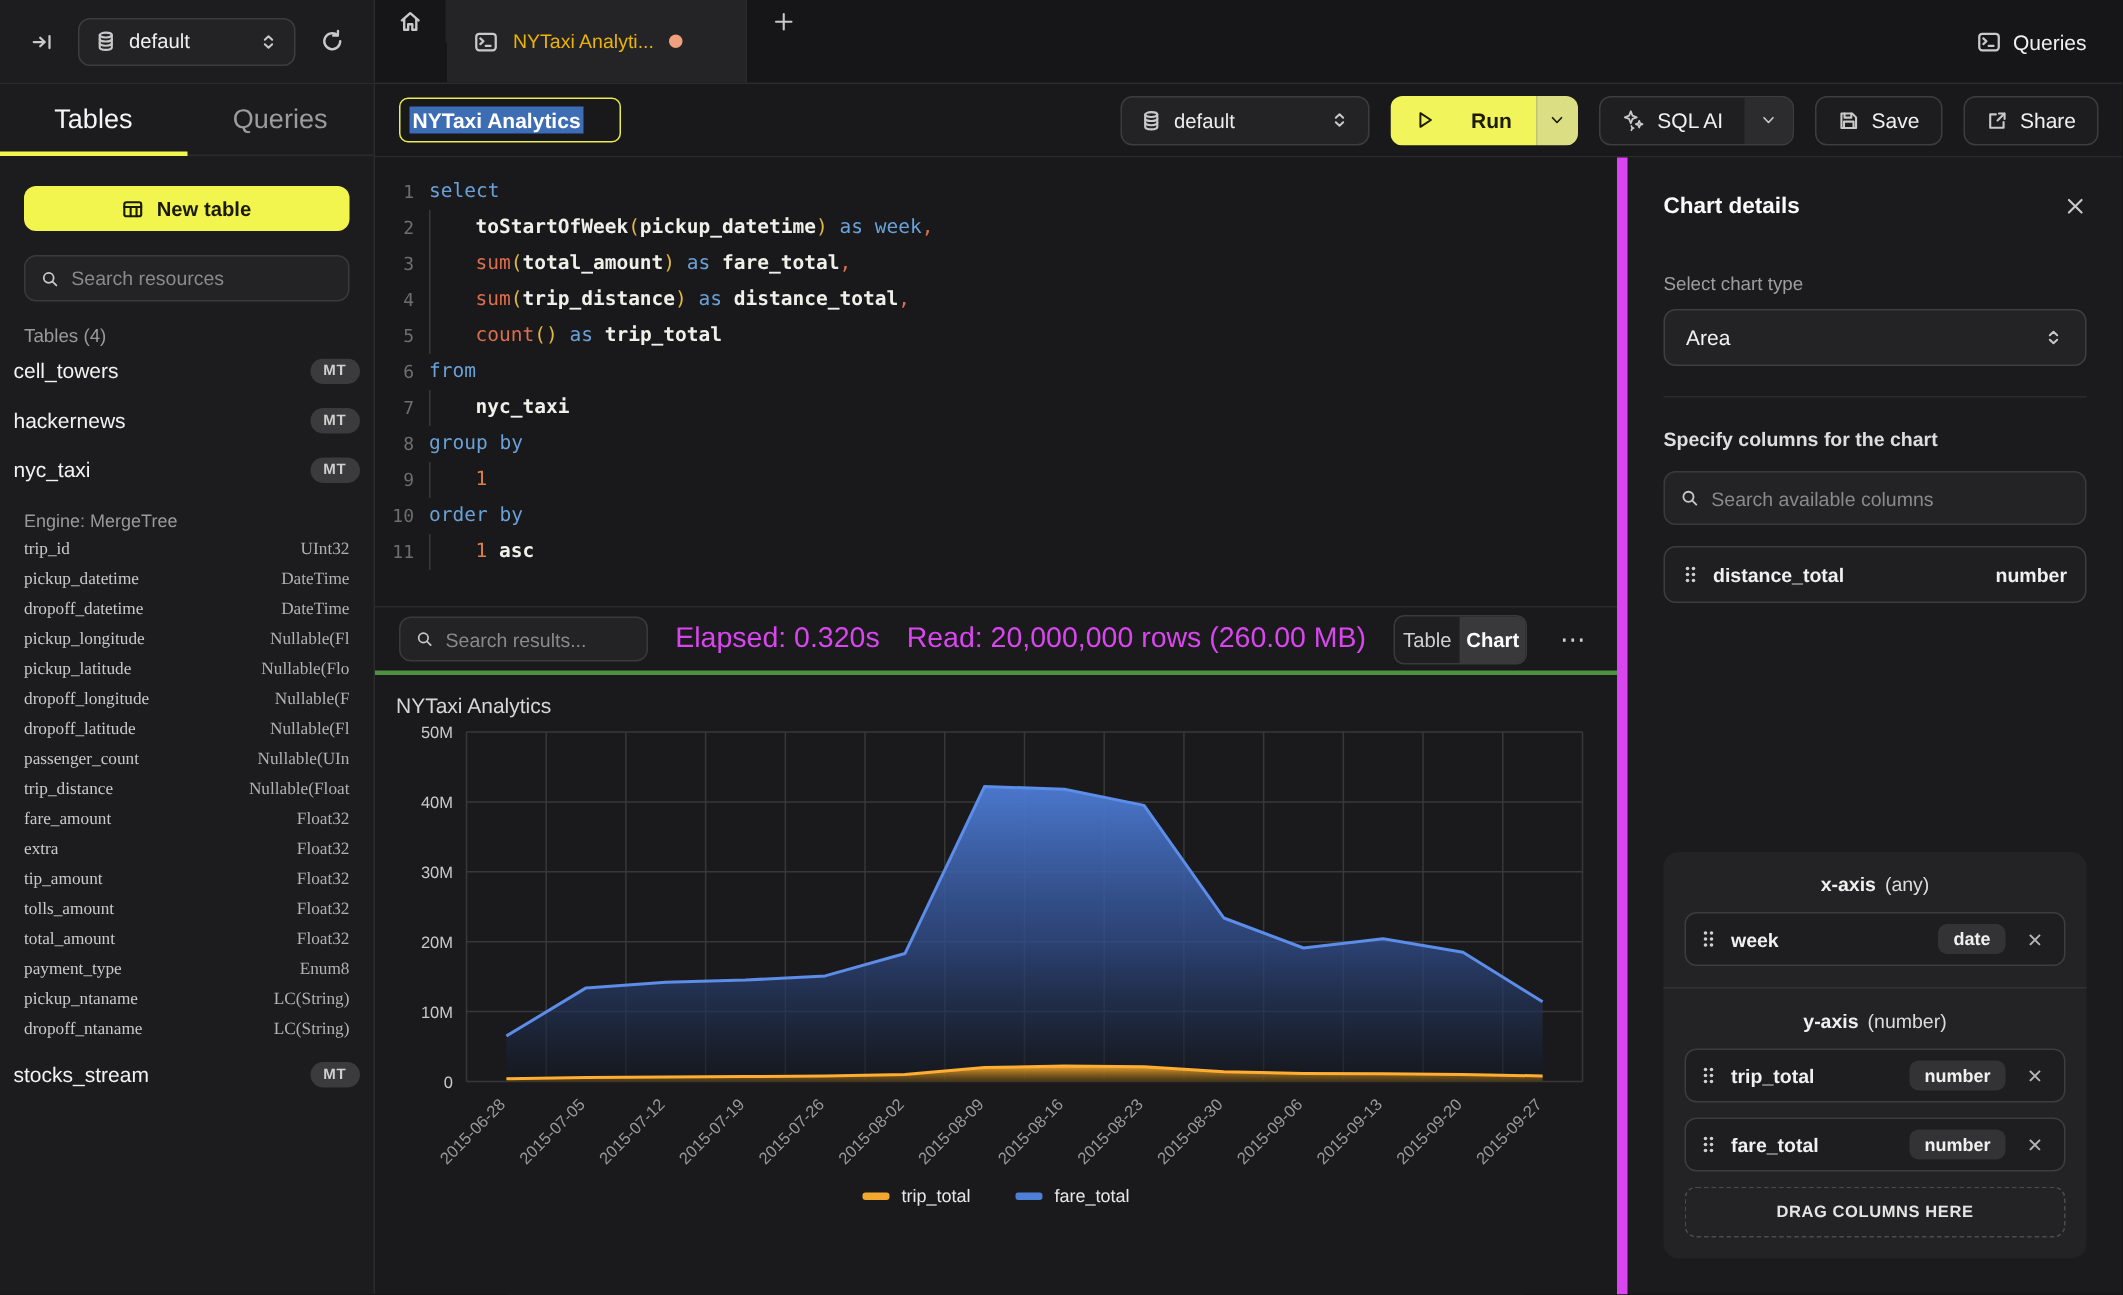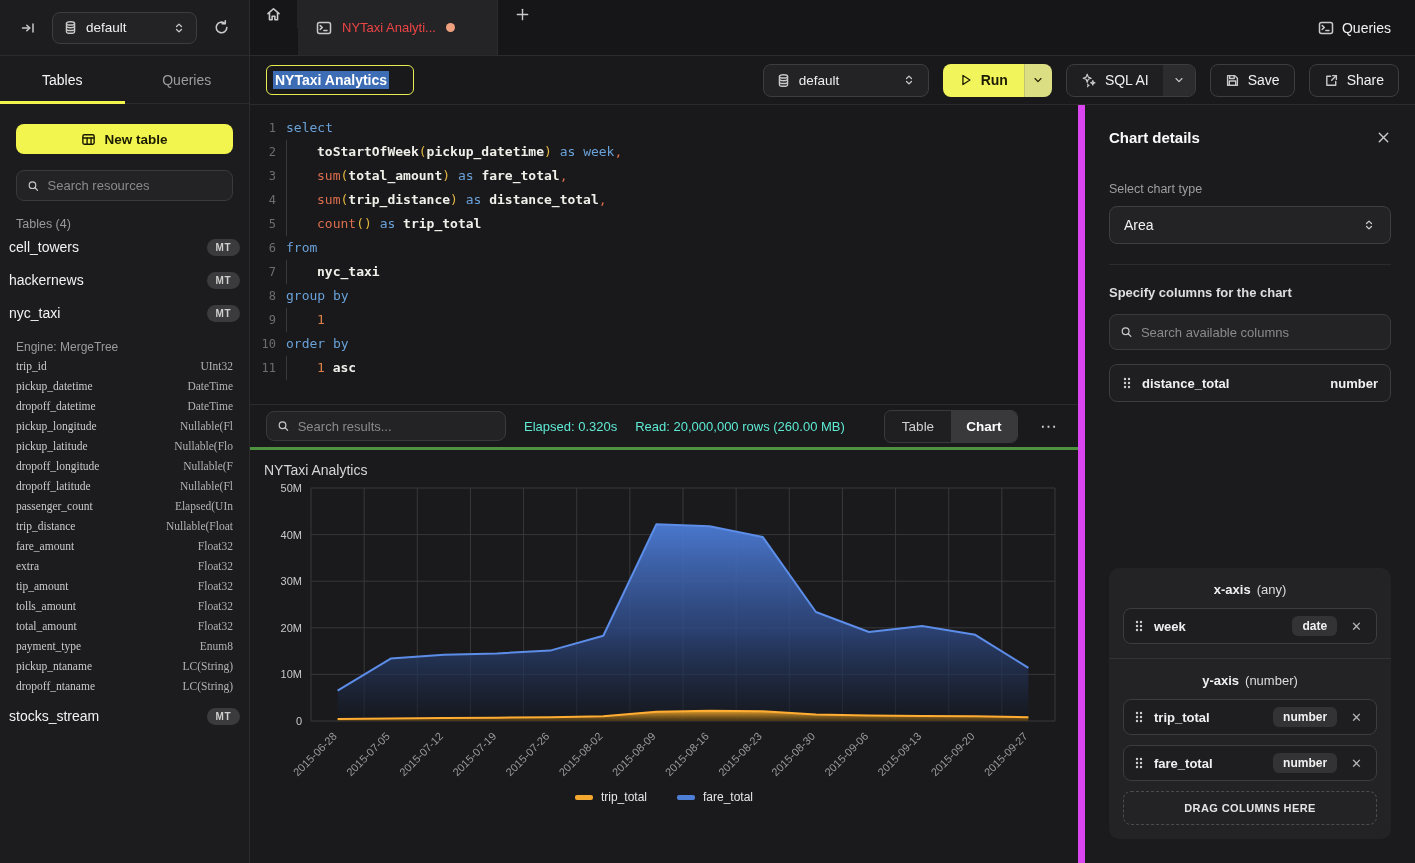--- a/index.html
+++ b/index.html
@@ -10,33 +10,33 @@
 
   
   .topbar { height:56px; display:flex; align-items:stretch; border-bottom:1px solid #2b2b2b; background:#161618; }
   .topbar-left { width:250px; display:flex; align-items:center; gap:10px; padding:0 14px; background:#1d1d1f; border-right:1px solid #2b2b2b; }
   .icon-btn { width:28px; height:28px; display:flex; align-items:center; justify-content:center; border-radius:6px; cursor:pointer; }
   .db-select { flex:1; height:32px; display:flex; align-items:center; gap:8px; padding:0 10px; border:1px solid #3d3d3f; border-radius:8px; background:#232325; }
   .db-select .lbl { flex:1; font-size:13.5px; color:#f0f0f0; }
   .tabstrip { flex:1; display:flex; align-items:stretch; }
   .home-cell { width:48px; display:flex; align-items:center; justify-content:center; border-right:1px solid #232325; }
   .tab { display:flex; align-items:center; gap:10px; padding:0 18px; background:#242427; border-right:1px solid #2b2b2b; min-width:200px; }
-  .tab .t-label { font-size:13px; color:#ef4444; }
+  .tab .t-label { font-size:13px; color:#eab308; }
   .dot { width:9px; height:9px; border-radius:50%; background:#EFA07E; }
   .plus-cell { width:48px; display:flex; align-items:center; justify-content:center; }
   .queries-btn { display:flex; align-items:center; gap:8px; padding:0 24px; font-size:14px; color:#f0f0f0; cursor:pointer; }
 
   
   .app { display:flex; height:807px; }
   .sidebar { width:250px; background:#1c1c1e; border-right:1px solid #2b2b2b; display:flex; flex-direction:column; overflow:hidden; }
   .main-col { flex:1; display:flex; flex-direction:column; min-width:0; }
 
   
   .side-tabs { height:48px; display:flex; border-bottom:1px solid #2b2b2b; }
-  .side-tab { width:50%; display:flex; align-items:center; justify-content:center; font-size:14px; color:#9c9c9c; position:relative; cursor:pointer; }
+  .side-tab { width:50%; display:flex; align-items:center; justify-content:center; font-size:18px; color:#9c9c9c; position:relative; cursor:pointer; }
   .side-tab.active { color:#f5f5f5; }
   .side-tab.active::after { content:""; position:absolute; left:0; right:0; bottom:-1px; height:3px; background:#F2F54E; }
   .new-table-btn { margin:20px 16px 0; height:30px; background:#F2F54E; border-radius:8px; display:flex; align-items:center; justify-content:center; gap:8px; color:#1b1b00; font-size:13.5px; font-weight:bold; cursor:pointer; }
   .new-table-btn svg { stroke:#1b1b00; }
   .search-box { margin:16px 16px 0; height:31px; display:flex; align-items:center; gap:8px; padding:0 10px; background:#232325; border:1px solid #3a3a3c; border-radius:8px; }
   .search-box input { background:transparent; border:none; outline:none; color:#e8e8e8; font-size:13px; width:100%; font-family:"Liberation Sans",sans-serif; }
   .search-box input::placeholder { color:#8a8a8a; }
   .tables-label { margin:16px 16px 0; font-size:12.5px; color:#9a9a9a; }
   .tables-list { margin-top:8px; overflow:hidden; }
   .tbl-row { height:33px; display:flex; align-items:flex-start; padding:0 9px; cursor:pointer; }
@@ -49,21 +49,21 @@
   .gap8 { height:8px; }
 
   
   .query-toolbar { height:49px; display:flex; align-items:center; padding:0 16px; gap:14px; background:#19191b; border-bottom:1px solid #2b2b2b; }
   .title-input { width:148px; height:30px; border:1.5px solid #E9EC4F; border-radius:6px; display:flex; align-items:center; padding:0 6px; cursor:text; }
   .title-input span { font-size:14px; font-weight:bold; color:#fff; background:#3D6DB5; padding:1px 2px; white-space:nowrap; }
   .tb-right { margin-left:auto; display:flex; align-items:center; gap:14px; }
   .tb-select { width:166px; height:33px; display:flex; align-items:center; gap:8px; padding:0 12px; border:1px solid #3d3d3f; border-radius:8px; background:#232325; cursor:pointer; }
   .tb-select .lbl { flex:1; font-size:13.5px; }
   .run-btn { height:33px; display:flex; border-radius:8px; overflow:hidden; cursor:pointer; }
-  .run-main { display:flex; align-items:center; gap:8px; padding:0 16px; background:#F2F45C; color:#1c1c00; font-size:14px; font-weight:bold; }
+  .run-main { display:flex; align-items:center; gap:24px; padding:0 16px; background:#F2F45C; color:#1c1c00; font-size:14px; font-weight:bold; }
   .run-main svg { stroke:#1c1c00; }
   .run-chev { width:28px; display:flex; align-items:center; justify-content:center; background:#DCDE83; border-left:1px solid rgba(0,0,0,.12); }
   .run-chev svg { stroke:#1c1c00; }
   .split-btn { height:33px; display:flex; border:1px solid #3d3d3f; border-radius:8px; overflow:hidden; background:#1f1f21; cursor:pointer; }
   .split-main { display:flex; align-items:center; gap:8px; padding:0 14px; font-size:14px; color:#f0f0f0; }
   .split-chev { width:32px; display:flex; align-items:center; justify-content:center; background:#2c2c2e; }
   .ghost-btn { height:33px; display:flex; align-items:center; gap:8px; padding:0 14px; border:1px solid #3d3d3f; border-radius:8px; font-size:14px; color:#f0f0f0; background:#1d1d1f; cursor:pointer; }
 
   
   .main-split { flex:1; display:flex; min-height:0; }
@@ -80,21 +80,21 @@
   .tok-fn { color:#DB6E4E; }
   .tok-pr { color:#E2B73F; }
   .tok-id { color:#F0F0EA; font-weight:bold; }
   .tok-num { color:#DD8247; }
   .tok-cm { color:#DB6E4E; }
   .tok-pl { color:#d8d8d8; }
 
   
   .results-bar { height:46px; display:flex; align-items:center; gap:18px; padding:16px 16px; background:#1a1a1c; border-top:1px solid #2b2b2b; border-bottom:3px solid #4E9141; }
   .results-search { width:240px; height:30px; margin:0; }
-  .meta-text { font-size:13px; color:#5eead4; white-space:nowrap;text-align:right; }
+  .meta-text { font-size:19px; color:#d946ef; white-space:nowrap;text-align:right; }
   .view-toggle { margin-left:auto; display:flex; border:1px solid #3a3a3c; border-radius:7px; overflow:hidden; background:#1f1f21; }
   .seg { width:66px; height:31px; display:flex; align-items:center; justify-content:center; font-size:13.5px; color:#d0d0d0; cursor:pointer; }
   .seg.active { background:#39393c; color:#fff; font-weight:bold; }
   .more-btn { font-size:17px; color:#cfcfcf; padding:0 4px; letter-spacing:1px; cursor:pointer; }
 
   
   .chart-section { flex:1; background:#1a1a1c; overflow:hidden; }
   .chart-title { font-size:14px; color:#d6d6d6; margin:12px 0 0 14px; }
   .legend { display:flex; justify-content:center; gap:30px; margin-top:2px; }
   .legend-item { display:flex; align-items:center; gap:8px; cursor:pointer; }
@@ -259,21 +259,21 @@
         <div class="col-row">
           <span class="col-name">dropoff_longitude</span>
           <span class="col-type">Nullable(F</span>
         </div>
         <div class="col-row">
           <span class="col-name">dropoff_latitude</span>
           <span class="col-type">Nullable(Fl</span>
         </div>
         <div class="col-row">
           <span class="col-name">passenger_count</span>
-          <span class="col-type">Elapsed(UIn</span>
+          <span class="col-type">Nullable(UIn</span>
         </div>
         <div class="col-row">
           <span class="col-name">trip_distance</span>
           <span class="col-type">Nullable(Float</span>
         </div>
         <div class="col-row">
           <span class="col-name">fare_amount</span>
           <span class="col-type">Float32</span>
         </div>
         <div class="col-row">

